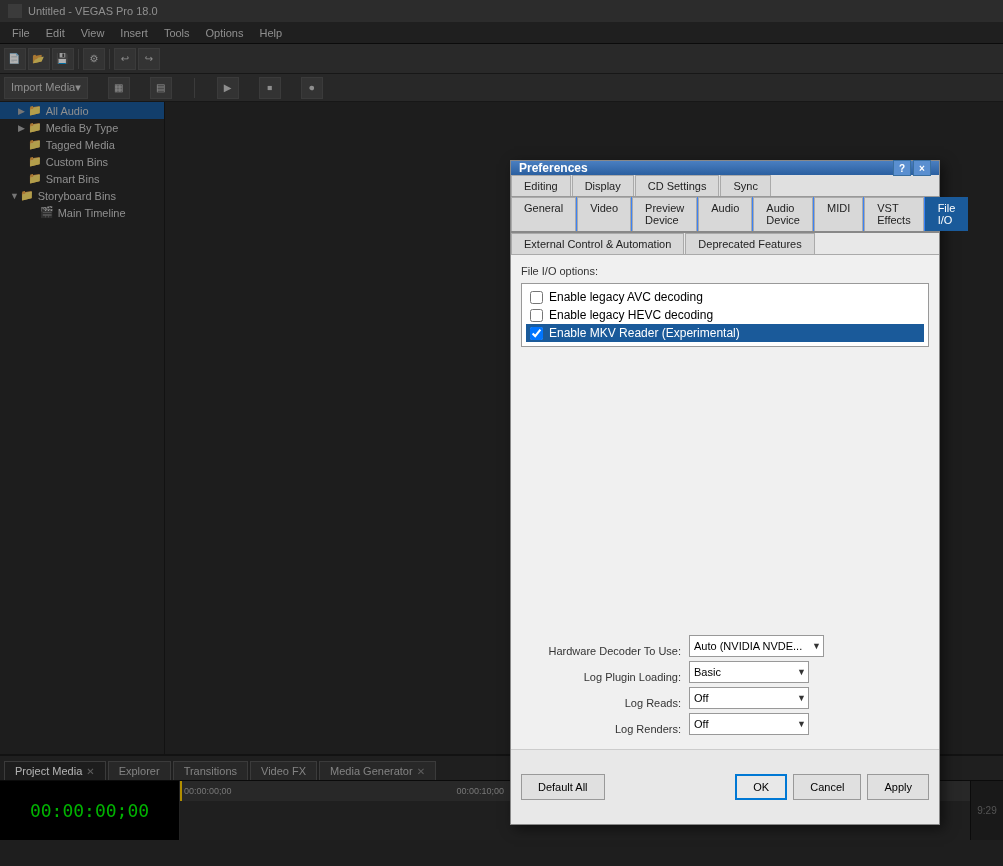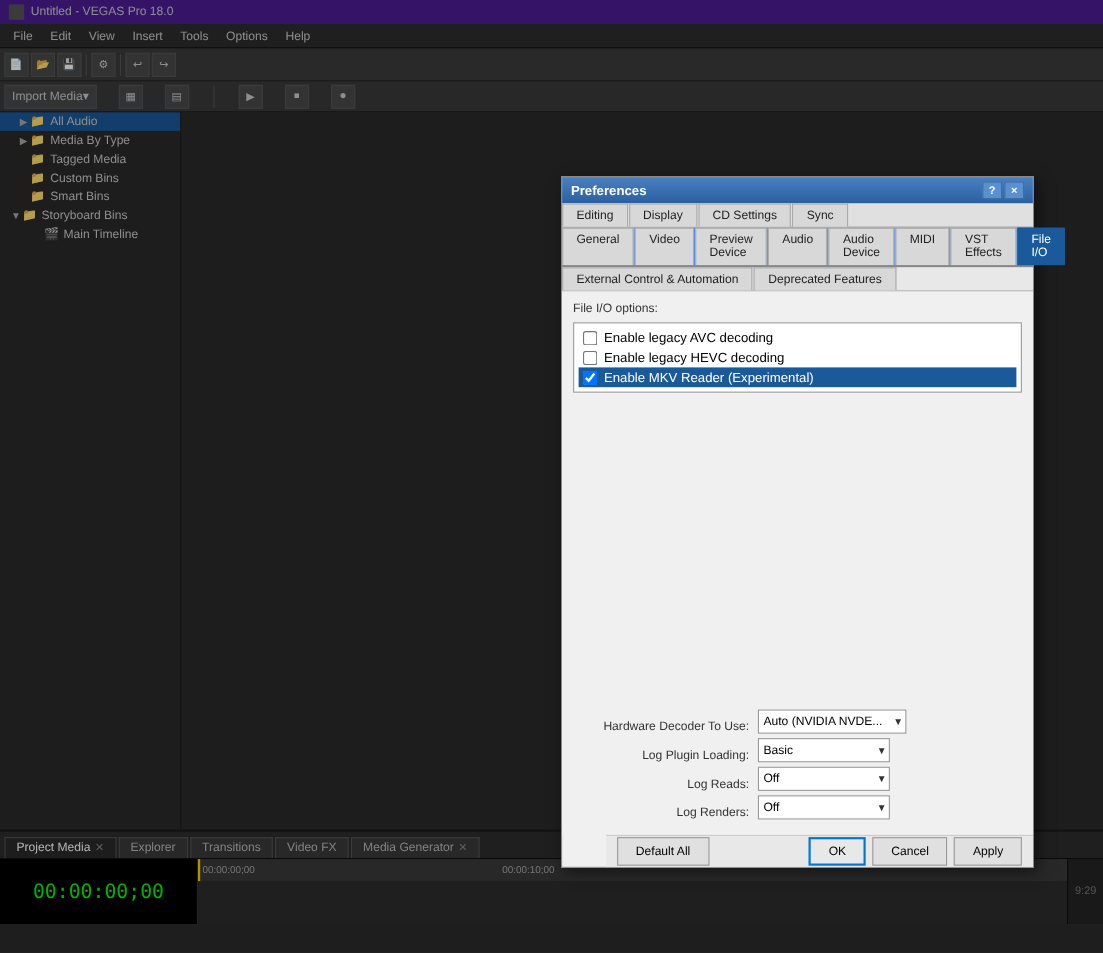--- a/index.html
+++ b/index.html
@@ -1,19 +1,19 @@
 <!DOCTYPE html>
 <html><head>
   <meta charset="utf-8">
   <style>
     * { box-sizing: border-box; margin: 0; padding: 0; }
     body { font-family: 'Segoe UI', Tahoma, Geneva, Verdana, sans-serif; font-size: 12px; background: #2b2b2b; overflow: hidden; width: 1003px; height: 866px; position: relative; }
 
     
-    .title-bar { background: #4c1d95; color: #ccc; height: 22px; display: flex; align-items: center; padding: 0 8px; font-size: 11px; }
+    .title-bar { background: #404040; color: #ccc; height: 22px; display: flex; align-items: center; padding: 0 8px; font-size: 11px; }
     .title-bar-icon { width: 14px; height: 14px; background: #555; margin-right: 6px; display: inline-block; }
 
     
     .menu-bar { background: #2d2d2d; color: #ccc; height: 22px; display: flex; align-items: center; padding: 0 4px; font-size: 11px; border-bottom: 1px solid #111; }
     .menu-item { padding: 2px 8px; cursor: pointer; }
 
     
     .toolbar { background: #3c3c3c; height: 30px; display: flex; align-items: center; padding: 0 4px; border-bottom: 1px solid #222; gap: 2px; }
     .toolbar-btn { background: #4a4a4a; border: 1px solid #555; color: #ccc; height: 22px; min-width: 22px; display: flex; align-items: center; justify-content: center; cursor: pointer; font-size: 10px; padding: 0 3px; }
     .toolbar-sep { width: 1px; background: #555; height: 20px; margin: 0 2px; }
@@ -46,21 +46,21 @@
     .timecode-display { background: #000; color: #00ff00; font-family: monospace; font-size: 18px; width: 180px; display: flex; align-items: center; justify-content: center; border-right: 1px solid #333; flex-shrink: 0; }
     .timeline-ruler-inner { height: 20px; background: #3a3a3a; display: flex; align-items: center; padding: 0 4px; font-size: 10px; color: #aaa; position: relative; }
     .timeline-track { height: 40px; background: #2d2d2d; }
     .right-panel-small { width: 33px; background: #252525; border-left: 1px solid #111; flex-shrink: 0; display: flex; align-items: center; justify-content: center; color: #777; font-size: 10px; }
 
     
     .modal-backdrop { position: absolute; top: 0; left: 0; width: 100%; height: 100%; background: rgba(0,0,0,0.3); z-index: 100; }
 
     
     .dialog { position: absolute; top: 160px; left: 510px; width: 430px; background: #f0f0f0; border: 1px solid #888; box-shadow: 4px 4px 12px rgba(0,0,0,0.5); z-index: 200; font-size: 12px; }
-    .dialog-titlebar { background: linear-gradient(to bottom, #4a7fc1, #2a5fa0); color: white; height: 24px; display: flex; align-items: center; justify-content: space-between; padding: 0 8px; font-size: 12px; font-weight: bold; }
+    .dialog-titlebar { background: linear-gradient(to bottom, #4a7fc1, #2a5fa0); color: white; height: 14px; display: flex; align-items: center; justify-content: space-between; padding: 0 8px; font-size: 12px; font-weight: bold; }
     .dialog-title-buttons { display: flex; gap: 2px; }
     .dialog-title-btn { width: 18px; height: 16px; background: #5a8fd0; border: 1px solid #3a6fa0; color: white; display: flex; align-items: center; justify-content: center; cursor: pointer; font-size: 10px; }
 
     
     .tab-row1 { display: flex; background: #e0e0e0; border-bottom: 1px solid #999; }
     .tab-row2 { display: flex; background: #3b82f6; border-bottom: 2px solid #888; }
     .pref-tab { padding: 4px 12px; background: #d8d8d8; border: 1px solid #aaa; border-bottom: none; margin-right: 1px; cursor: pointer; color: #222; font-size: 11px; }
     .pref-tab.active { background: #f0f0f0; border-bottom: 1px solid #f0f0f0; color: #000; }
     .pref-tab.selected-blue { background: #1a5a9a; color: white; border-color: #1a5a9a; }
 
@@ -75,21 +75,21 @@
     .checkbox-item input[type=checkbox] { width: 13px; height: 13px; cursor: pointer; }
 
     
     .form-row { display: flex; align-items: flex-end; margin-bottom: 4px; gap: 8px; }
     .form-label { color: #333; width: 160px; flex-shrink: 0; font-size: 11px; text-align: right; }
     .form-select-wrapper { position: relative; display: inline-block; }
     .form-select-wrapper select { height: 22px; background: white; border: 1px solid #999; font-size: 11px; padding: 0 20px 0 4px; min-width: 120px; cursor: pointer; appearance: none; -webkit-appearance: none; }
     .form-select-arrow { position: absolute; right: 3px; top: 50%; transform: translateY(-50%); color: #333; font-size: 9px; pointer-events: none; }
 
     
-    .dialog-footer { padding: 1px 10px; background: #e8e8e8; border-top: 1px solid #ccc; display: flex; justify-content: flex-end; gap: 6px; margin-left: 40px; }
+    .dialog-footer { padding: 24px 10px; background: #e8e8e8; border-top: 1px solid #ccc; display: flex; justify-content: flex-end; gap: 6px; }
     .dialog-btn { height: 26px; padding: 0 16px; background: #e0e0e0; border: 1px solid #999; font-size: 11px; cursor: pointer; color: #000; }
     .dialog-btn.default-all { margin-right: auto; }
     .dialog-btn.ok-btn { background: #e8e8e8; border: 2px solid #0078d4; }
 
     .empty-space { height: 280px; }
 
     .timecursor-line { position: absolute; left: 0; top: 0; width: 2px; height: 100%; background: #ffcc00; z-index: 2; }
   </style>
 </head>
 <body>

